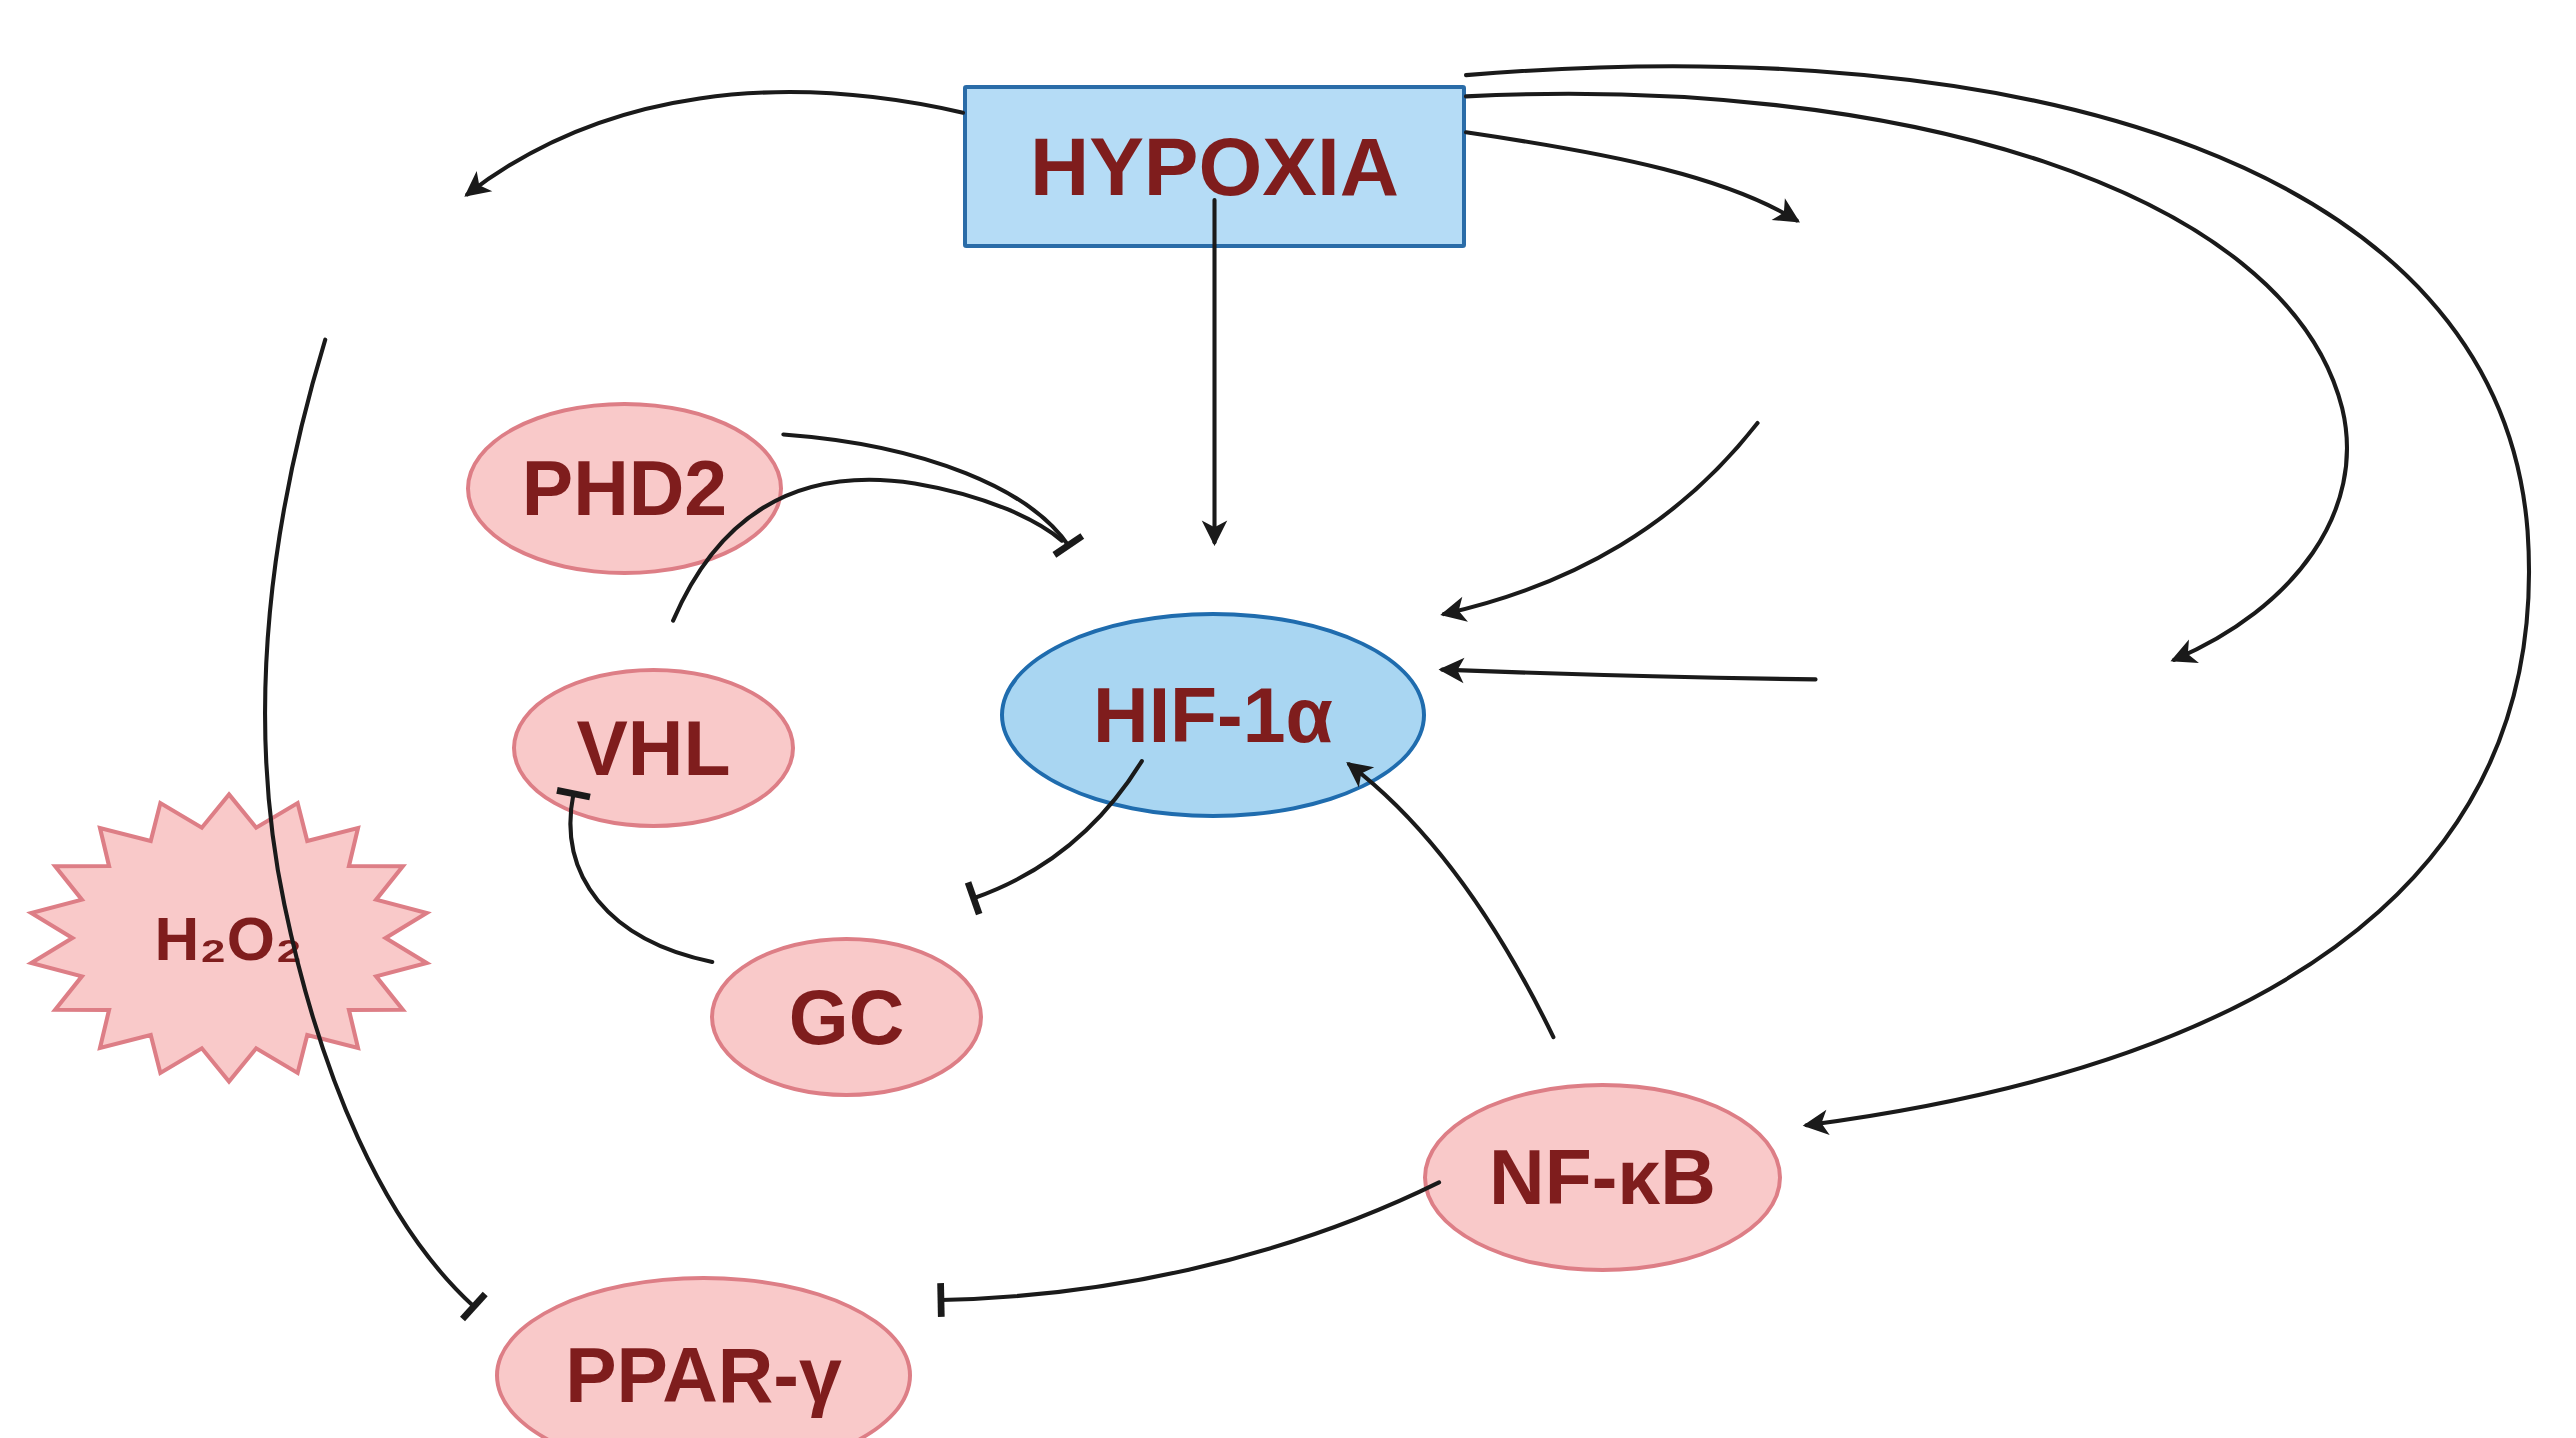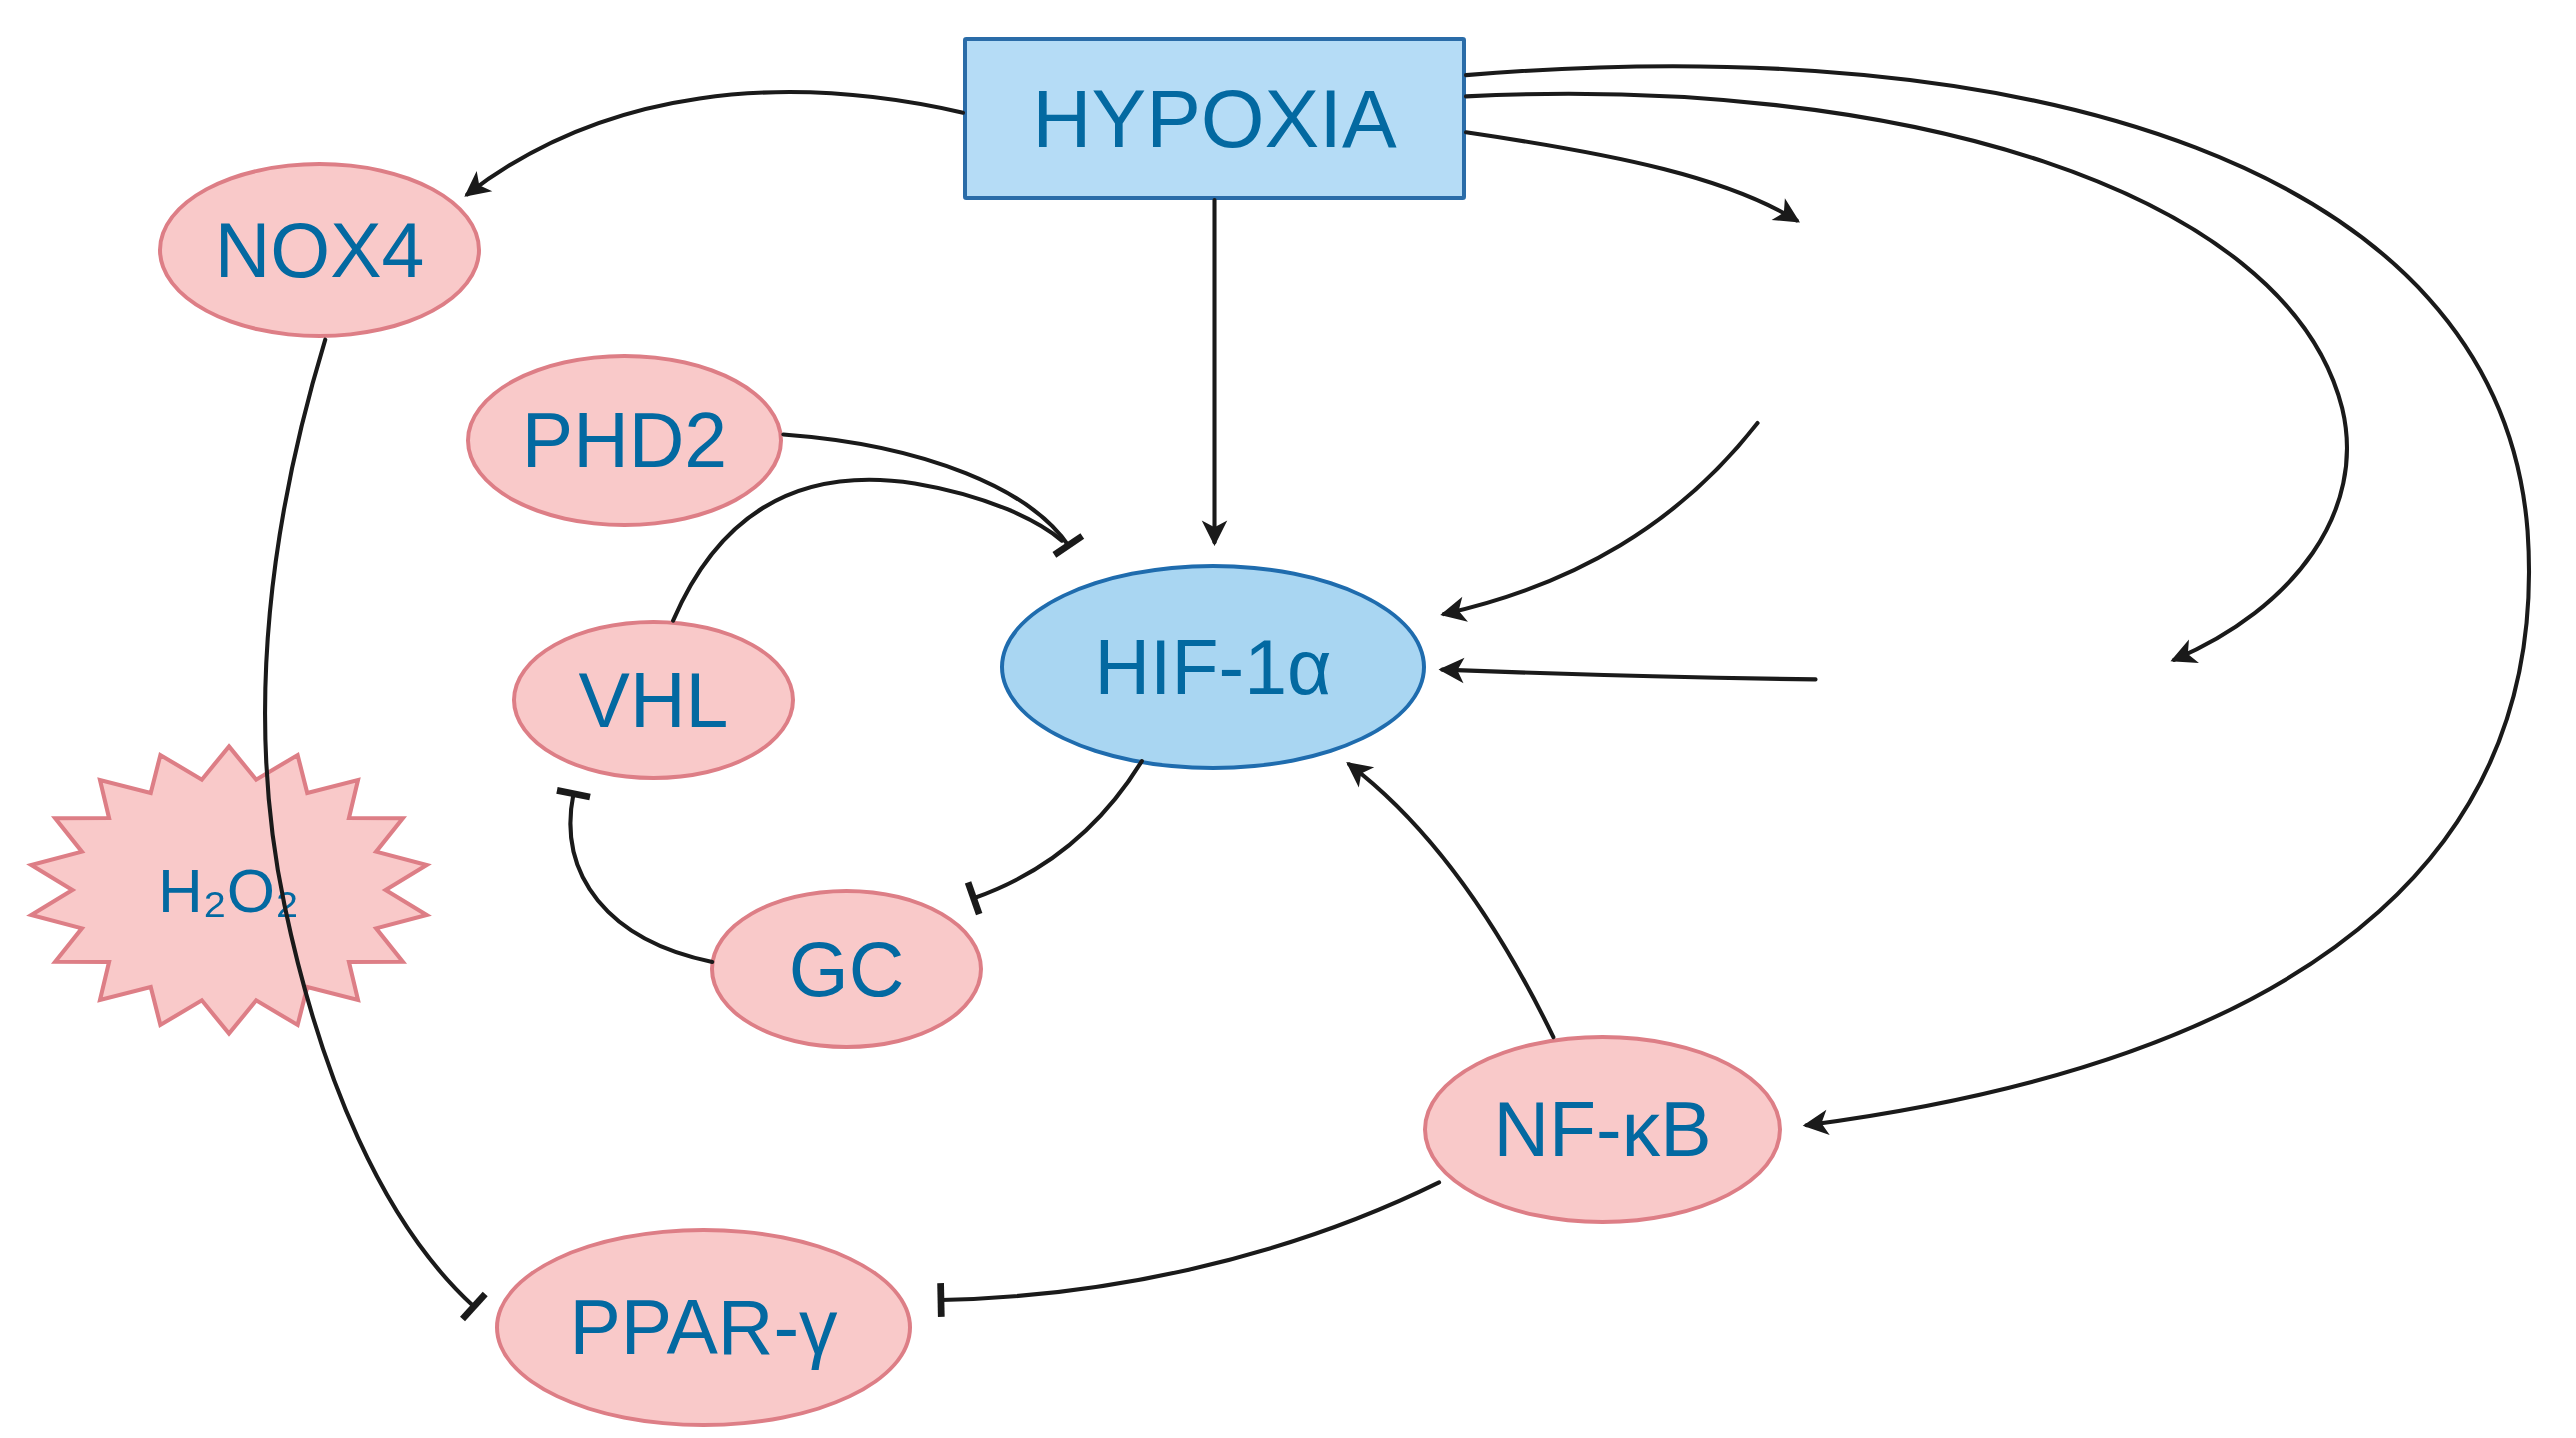--- a/index.html
+++ b/index.html
@@ -13,25 +13,26 @@
     width: 2576px;
     height: 1438px;
     background: #ffffff;
     overflow: hidden;
   }
   .node {
     position: absolute;
     display: flex;
     align-items: center;
     justify-content: center;
-    font-weight: 400;
-    color: #0369a1;
+    font-weight: 700;
+    color: #7f1d1d;
     box-sizing: border-box;
     z-index: 1;
     text-align: center;
+    margin-top: 48px;
   }
   .ellipse {
     border-radius: 50%;
     background: #f9c9c9;
     border: 4.1px solid #dd7e86;
     font-size: 77px;
   }
   .blue-ellipse {
     background: #a9d6f2;
     border-color: #1f6cae;
@@ -86,23 +87,20 @@
 </style>
 </head>
 <body>
 
 <div class="canvas">
 
   <div class="node rect" id="n-hypoxia">
     <span>HYPOXIA</span>
   </div>
 
-  <div class="node ellipse" id="n-nox4">
-    <span>NOX4</span>
-  </div>
 
 
   <div class="node ellipse" id="n-phd2">
     <span>PHD2</span>
   </div>
 
   <div class="node ellipse blue-ellipse" id="n-hif1a">
     <span>HIF-1α</span>
   </div>
 

